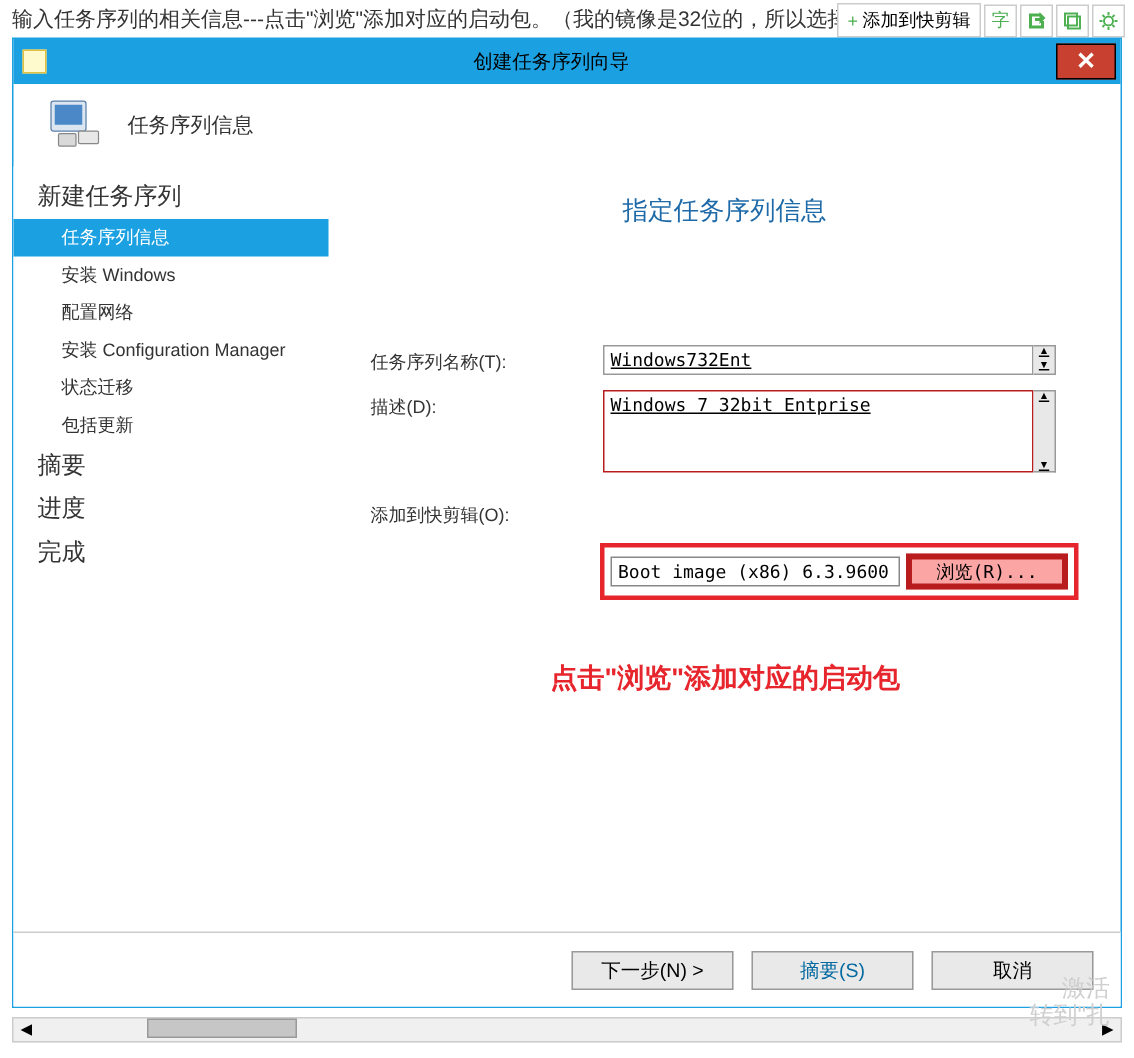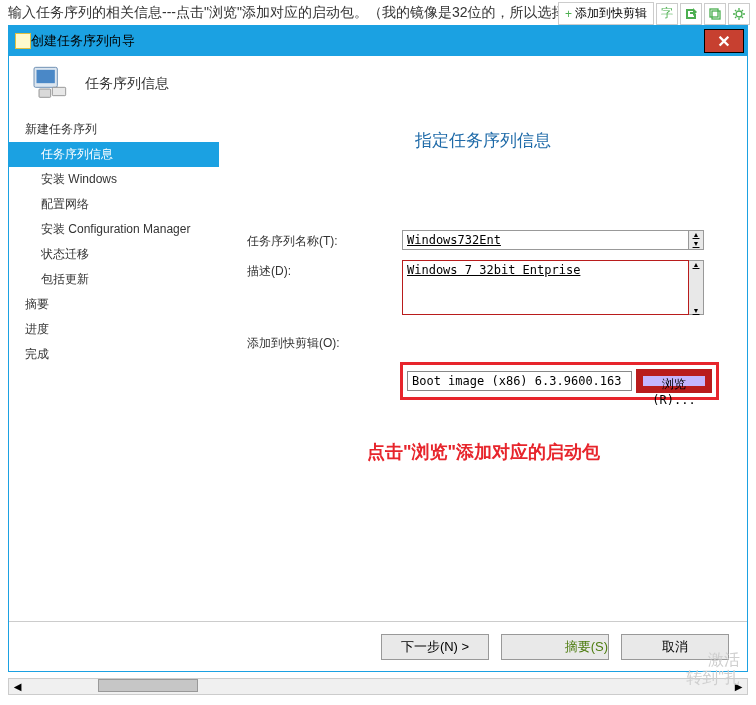--- a/index.html
+++ b/index.html
@@ -68,20 +68,21 @@
     .titlebar .title-icon {
       margin-left: 6px;
       width: 16px;
       height: 16px;
       background: #fffacd;
       border: 1px solid #e0c040;
       display: inline-block;
     }
     .titlebar .title {
       flex: 1;
+      text-align: center;
       color: #000;
       font-size: 13px;
     }
     .titlebar .close-btn {
       width: 40px;
       height: 24px;
       background: #c74030;
       color: #fff;
       margin-right: 3px;
       display: flex;
@@ -112,21 +113,21 @@
       display: flex;
       border-top: none;
     }
     .sidebar {
       width: 218px;
       background: #fff;
       padding: 6px 0;
     }
     .sidebar .group-title {
       padding: 4px 16px;
-      font-size: 12px;
+      font-size: 16px;
       color: #333;
     }
     .sidebar .item {
       padding: 4px 16px 4px 32px;
       font-size: 12px;
       color: #333;
       cursor: pointer;
     }
     .sidebar .item.active {
       background: #1ba1e2;
@@ -230,26 +231,26 @@
     .highlight-box input {
       flex: 1;
       height: 20px;
       font-family: "SimSun", monospace;
       font-size: 12px;
       padding: 1px 4px;
       border: 1px solid #888;
       background: #fff;
     }
     .highlight-box button {
-      width: 76px;
+      width: 108px;
       height: 24px;
       font-family: "SimSun", monospace;
       font-size: 12px;
-      border: 7px solid #b91c1c;
-      background: #c4b5fd;
+      border: 4px solid #b91c1c;
+      background: #fca5a5;
       cursor: pointer;
     }
     .boot-row .label {
       padding-top: 10px;
     }
     .annotation {
       color: #e7252c;
       font-size: 18px;
       font-weight: bold;
       margin-top: 40px;
@@ -267,23 +268,22 @@
     }
     .wizard-buttons button {
       height: 26px;
       min-width: 108px;
       font-size: 13px;
       border: 1px solid #999;
       background: #e9e9e9;
       cursor: pointer;
     }
     .wizard-buttons button:disabled {
-      color: #4d7c0f;
+      color: #0369a1;
       cursor: default;
-      text-align: right;
     }
     .footer-scrollbar {
       position: absolute;
       left: 8px;
       bottom: 10px;
       width: 740px;
       height: 17px;
       background: #f0f0f0;
       border: 1px solid #ccc;
       display: flex;

